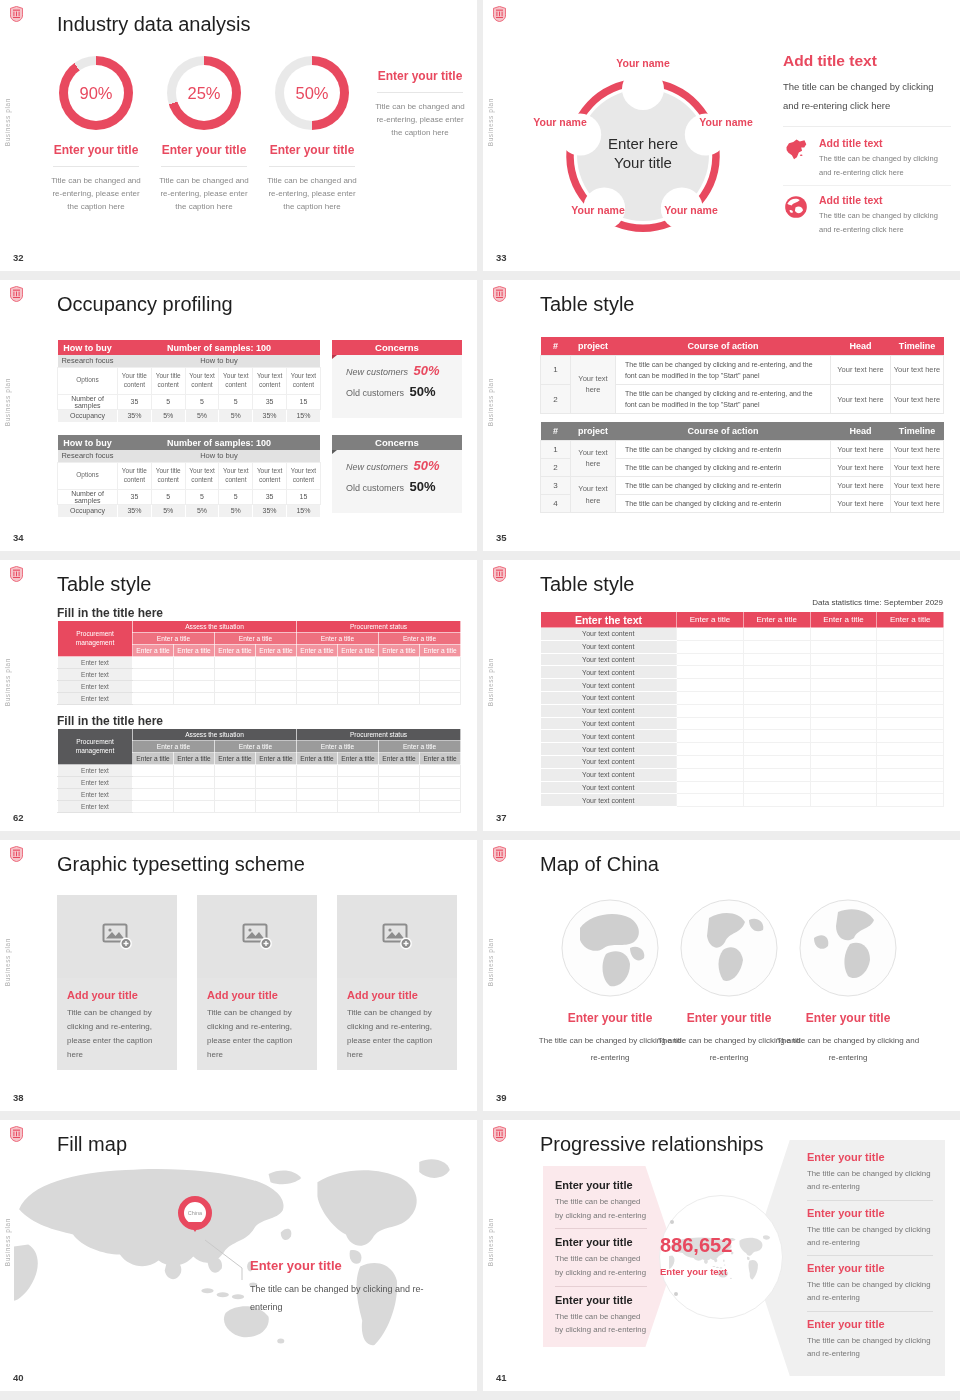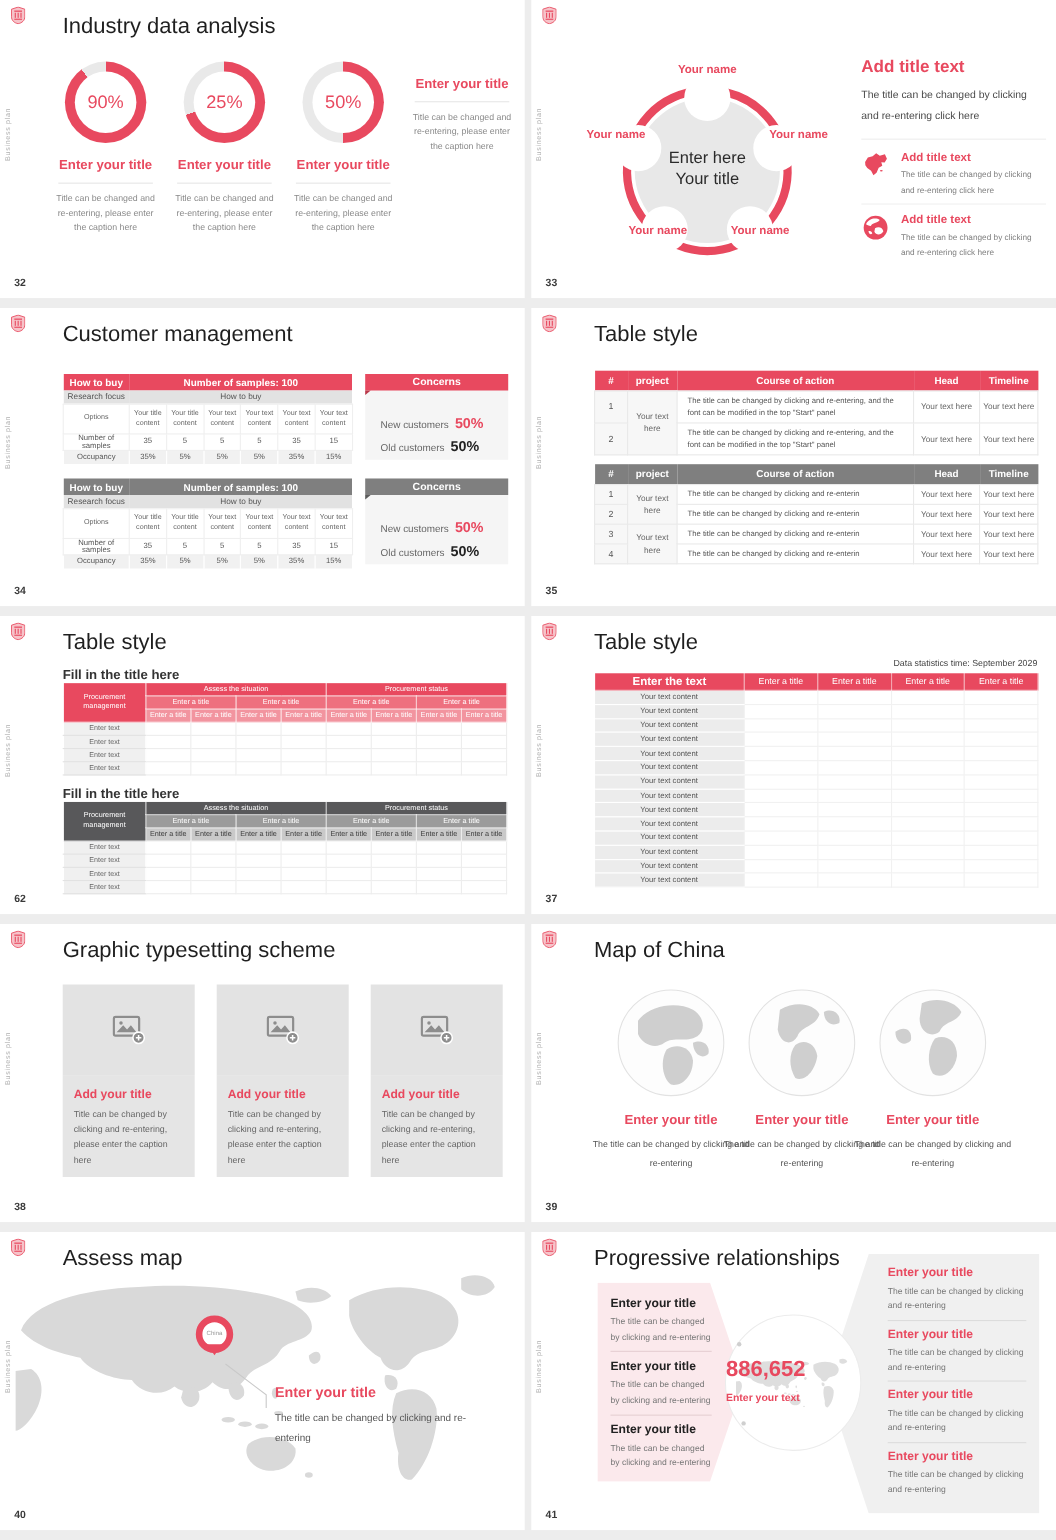--- a/index.html
+++ b/index.html
@@ -45,21 +45,21 @@
   .ct .opt td{height:27px;font-size:6.5px;color:#666;text-align:center;line-height:1.35;background:#fff;border:1px solid #efefef;}
   .ct .numr td{height:13px;font-size:7px;color:#555;text-align:center;background:#fff;border:1px solid #efefef;}
   .ct .occ td{height:13px;font-size:7px;color:#555;text-align:center;background:#f1f1f1;border:1px solid #fff;}
   .cbox{position:absolute;left:332px;width:130px;height:78px;background:#f5f5f5;}
   .ribbon{position:relative;height:15px;line-height:15px;text-align:center;color:#fff;font-weight:700;font-size:9.5px;}
   .cbox.red .ribbon{background:var(--accent);}
   .cbox.gray .ribbon{background:var(--grayhdr);}
   .cbox.red .ribbon::before{content:'';position:absolute;left:0;top:100%;border-top:4px solid #b93749;border-right:5px solid transparent;}
   .cbox.gray .ribbon::before{content:'';position:absolute;left:0;top:100%;border-top:4px solid #5c5c5c;border-right:5px solid transparent;}
   .cline{margin:6px 0 0 14px;font-size:9px;color:#666;}
-  .cline.first{margin-top:22px;}
+  .cline.first{margin-top:8px;font-style:italic;}
   .cv{font-size:13px;font-weight:700;margin-left:3px;}
   .cv.red{color:var(--accent);}
   .cv.dark{color:#222;}
 
   
   .t35{position:absolute;left:57px;width:403px;border-collapse:collapse;table-layout:fixed;}
   .t35 td{padding:0;border:1px solid #e9e9e9;}
   .t35 .hd td{height:18px;color:#fff;font-weight:700;font-size:9px;text-align:center;border:none;}
   .t35.red .hd td{background:var(--accent);}
   .t35.gray .hd td{background:var(--grayhdr);}
@@ -255,21 +255,21 @@
     <rect x="3.4" y="5.6" width="1" height="4.6" fill="#e8495f"></rect>
     <rect x="6" y="5.6" width="1" height="4.6" fill="#e8495f"></rect>
     <rect x="8.6" y="5.6" width="1" height="4.6" fill="#e8495f"></rect>
     <rect x="3" y="11" width="7" height="1" fill="#e8495f"></rect>
   </svg>
   <div class="vtext">Business plan</div>
   <div class="pnum">33</div>
     </section>
 
   <section class="slide" id="s34">
-    <div class="stitle">Customer management</div>
+    <div class="stitle">Occupancy profiling</div>
     <div id="s34-content">
         <table class="ct red" style="top:60px">
     <colgroup>
             <col style="width:60px">
             <col style="width:33.8px">
             <col style="width:33.8px">
             <col style="width:33.8px">
             <col style="width:33.8px">
             <col style="width:33.8px">
             <col style="width:33.8px">
@@ -912,21 +912,21 @@
     <rect x="3.4" y="5.6" width="1" height="4.6" fill="#e8495f"></rect>
     <rect x="6" y="5.6" width="1" height="4.6" fill="#e8495f"></rect>
     <rect x="8.6" y="5.6" width="1" height="4.6" fill="#e8495f"></rect>
     <rect x="3" y="11" width="7" height="1" fill="#e8495f"></rect>
   </svg>
   <div class="vtext">Business plan</div>
   <div class="pnum">39</div>
     </section>
 
   <section class="slide" id="s40">
-    <div class="stitle">Assess map</div>
+    <div class="stitle">Fill map</div>
     <div id="s40-map-holder">
         <div class="s40-map">
 <svg class="wmap" width="448" height="206" viewBox="0 0 440 205" preserveAspectRatio="none">
  <g fill="#d9d9d9">
   <path d="M5 55 C15 30 60 18 110 16 C150 13 200 16 235 26 C255 32 268 44 264 56 C258 66 242 64 236 74 C228 88 214 86 206 98 C196 112 184 110 176 102 C168 112 152 114 142 106 C130 116 112 112 104 100 C88 100 66 92 58 80 C40 76 18 70 5 55 Z"></path>
   <path d="M250 20 C262 14 276 16 282 24 C276 30 262 32 252 28 Z"></path>
   <path d="M262 78 C268 72 274 74 272 82 C268 88 262 86 262 78 Z"></path>
   <path d="M150 108 C158 104 166 108 164 118 C160 128 150 126 148 116 Z"></path>
   <path d="M190 104 C198 100 206 104 204 114 C198 122 190 118 190 104 Z"></path>
   <ellipse cx="190" cy="136" rx="6" ry="2.5"></ellipse>

